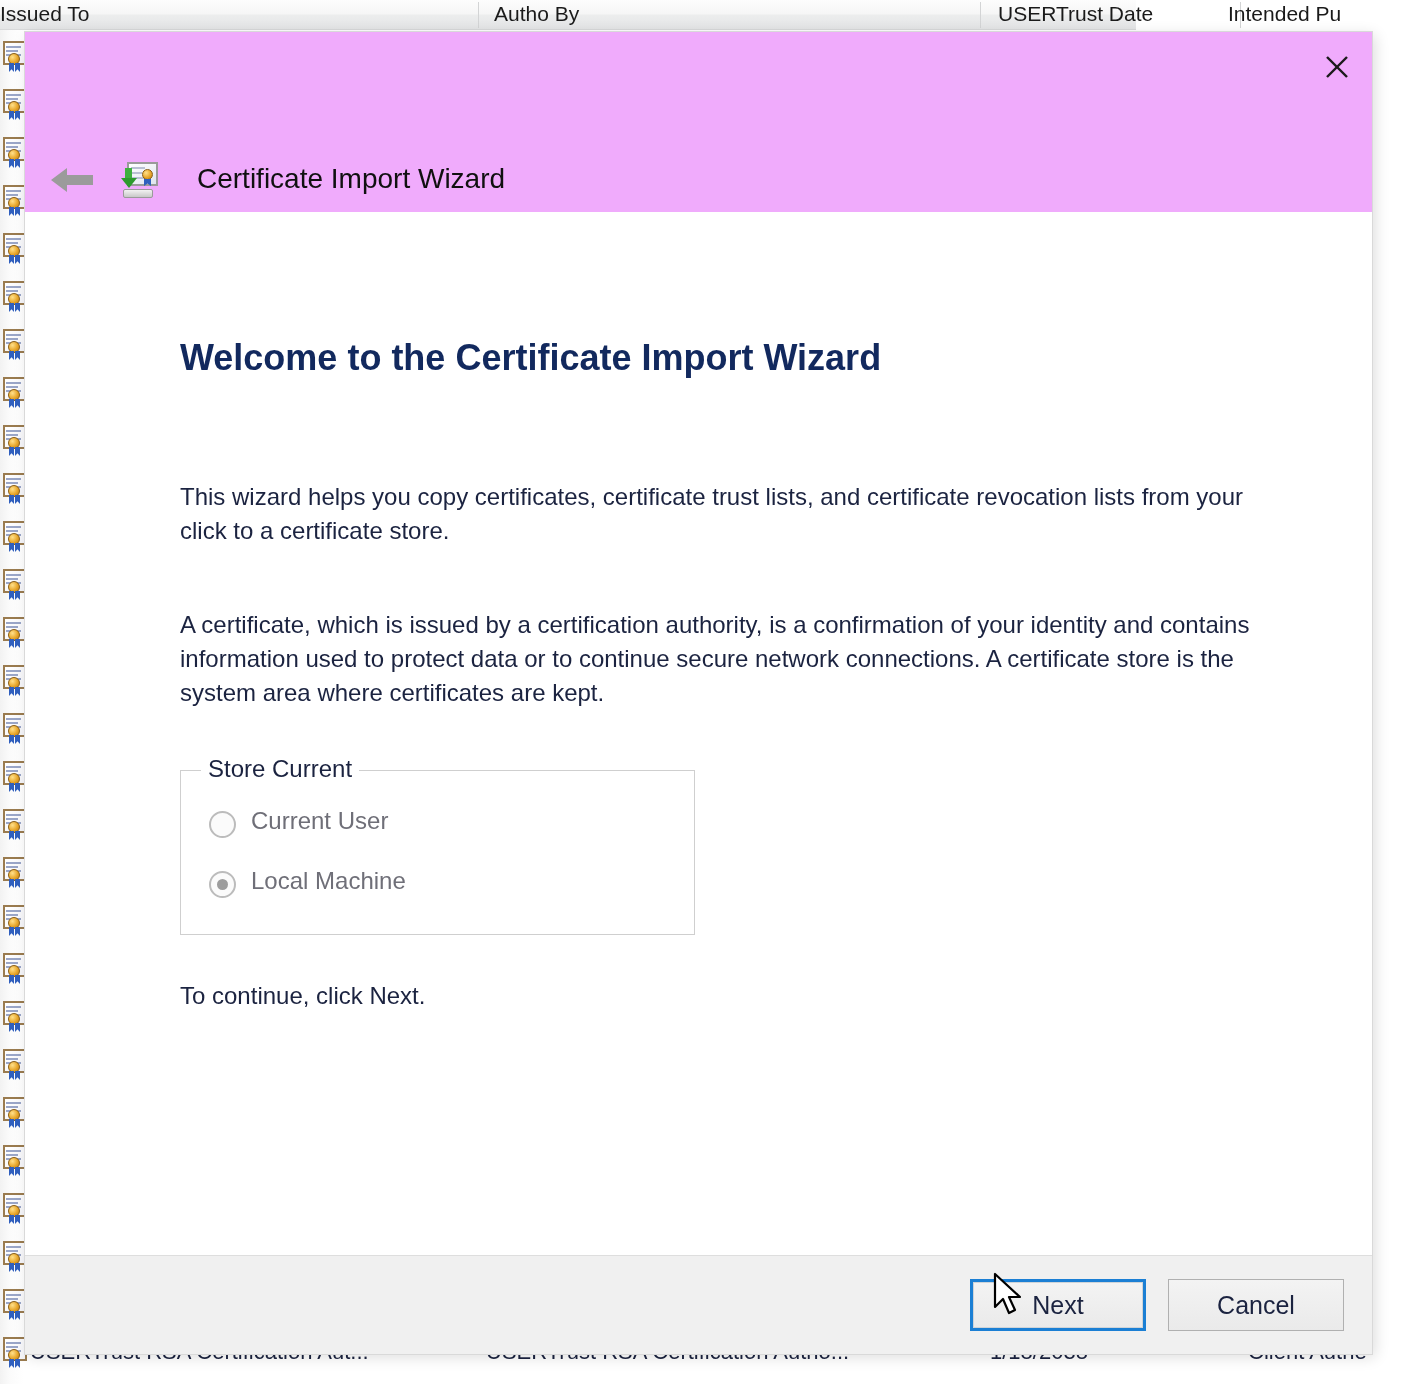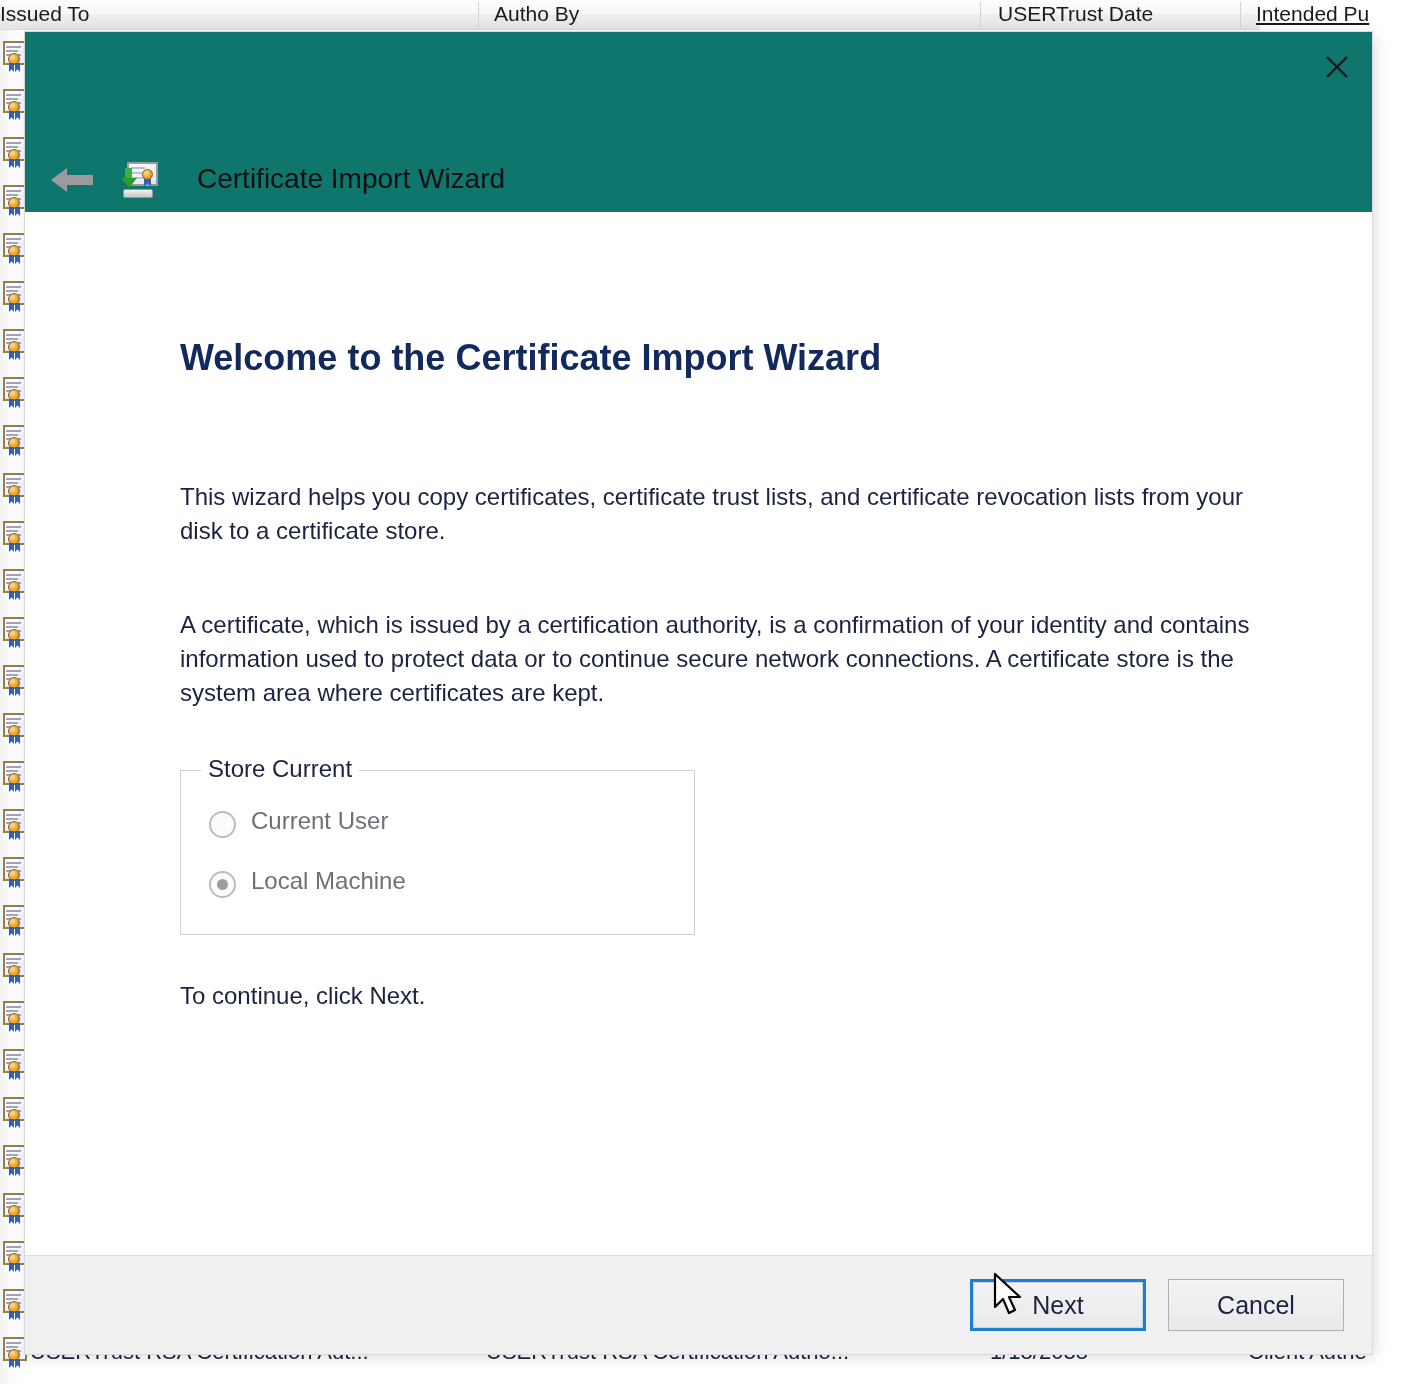--- a/index.html
+++ b/index.html
@@ -19,21 +19,21 @@
   
   #bg-window {
     position: absolute;
     inset: 0;
     background: #ffffff;
   }
 
   #bg-header {
     position: absolute;
     left: 0; top: 0;
-    width: 1260px;
+    width: 1136px;
     height: 30px;
     background: linear-gradient(to bottom, #fdfdfd 0%, #f6f6f6 48%, #eceded 52%, #e4e5e6 100%);
     border-bottom: 1px solid #d8d9da;
     box-sizing: border-box;
   }
   .bg-col-head {
     position: absolute;
     top: 0;
     height: 30px;
     line-height: 28px;
@@ -120,21 +120,21 @@
   .bg-cell.c2 { left: 990px; width: 248px; }
   .bg-cell.c3 { left: 1248px; width: 170px; }
 
   
   #wizard {
     position: absolute;
     left: 25px;
     top: 32px;
     width: 1347px;
     height: 1322px;
-    background: #0f766e;
+    background: #f0abfc;
     box-shadow: 0 0 0 1px #d9d9d9, 3px 3px 14px rgba(0,0,0,0.14);
     box-sizing: border-box;
     overflow: hidden;
   }
 
   #wiz-titlebar {
     position: absolute;
     left: 0; top: 0;
     width: 1347px;
     height: 118px;
@@ -386,21 +386,21 @@
 
 <div id="bg-window">
 
   <div id="bg-header">
     <div class="bg-col-head" style="left:-8px;width:486px;">Issued To</div>
     <div class="bg-col-sep" style="left:478px;"></div>
     <div class="bg-col-head" style="left:486px;width:494px;">Autho By</div>
     <div class="bg-col-sep" style="left:980px;"></div>
     <div class="bg-col-head" style="left:990px;width:250px;">USERTrust Date</div>
     <div class="bg-col-sep" style="left:1240px;"></div>
-    <div class="bg-col-head" style="left:1248px;width:166px;text-decoration:underline;">Intended Pu</div>
+    <div class="bg-col-head" style="left:1220px;width:166px;">Intended Pu</div>
   </div>
 
   <div id="bg-rows">
       <div class="bg-row" style="top: 3px;">
         <div class="cert-ico">
           <div class="paper"></div>
           <div class="ln" style="top:5px;width:15px;"></div>
           <div class="ln" style="top:9px;width:12px;"></div>
           <div class="ln" style="top:13px;width:15px;"></div>
           <div class="seal"></div>
@@ -852,21 +852,21 @@
       <div class="base"></div>
     </div>
 
     <div id="wiz-title-text">Certificate Import Wizard</div>
   </div>
 
   <div id="wiz-body">
 
     <div id="page-heading" style="color: rgb(18, 41, 94);">Welcome to the Certificate Import Wizard</div>
 
-    <div class="para" id="para1">This wizard helps you copy certificates, certificate trust lists, and certificate revocation lists from your disk to a certificate store.</div>
+    <div class="para" id="para1">This wizard helps you copy certificates, certificate trust lists, and certificate revocation lists from your click to a certificate store.</div>
 
     <div class="para" id="para2">A certificate, which is issued by a certification authority, is a confirmation of your identity and contains information used to protect data or to continue secure network connections. A certificate store is the system area where certificates are kept.</div>
 
     <fieldset-div id="store-group">
       <div id="store-legend">Store Current</div>
 
       <div class="radio-row" id="radio-current">
         <span class="radio-dot"></span>
         <span class="radio-label" style="color: rgb(111, 111, 120);">Current User</span>
       </div>

